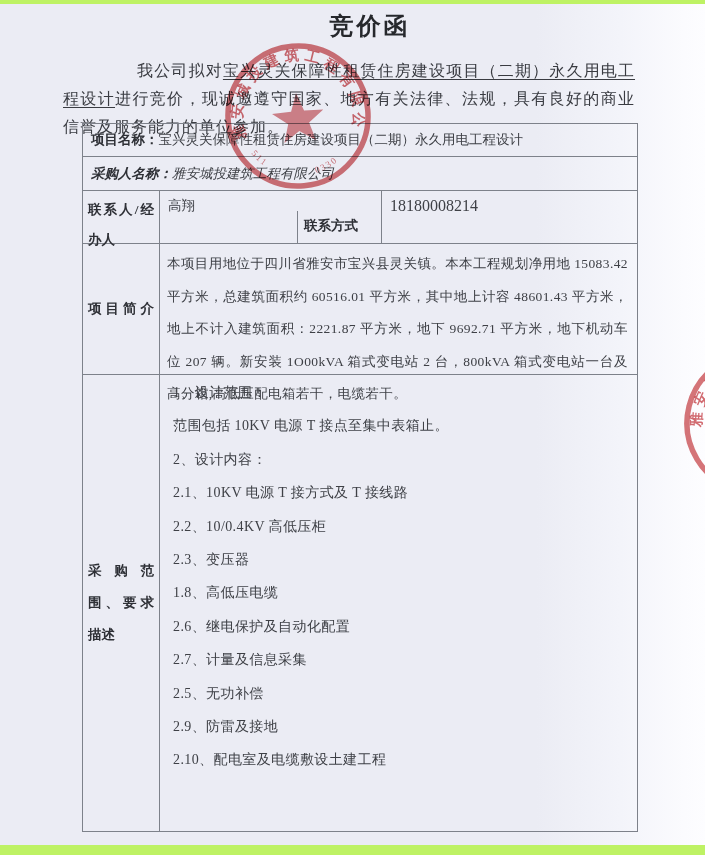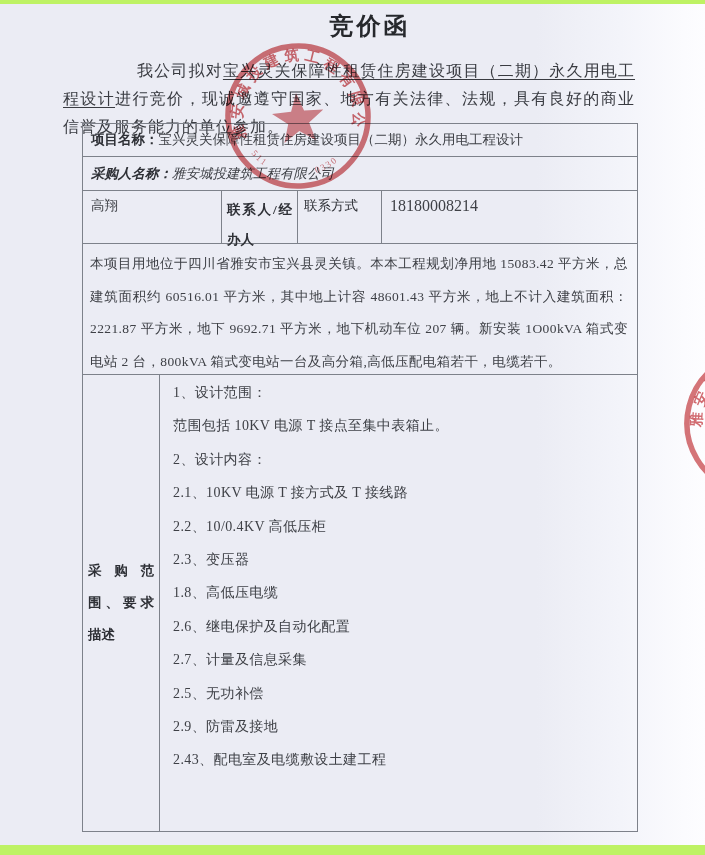--- a/index.html
+++ b/index.html
@@ -42,21 +42,21 @@
   .b{font-weight:bold;color:#2e3036;}
   .lblcell{
     width:76px;flex:0 0 76px;font-weight:bold;color:#2e3036;
     padding:4px 5px;line-height:30px;
     text-align:justify;text-justify:inter-character;
   }
   .lblcell--mid{display:flex;flex-direction:column;justify-content:center;line-height:32px;}
   .lblcell--single{line-height:1;display:flex;align-items:center;}
   .lblcell--single > span{width:100%;text-align:justify;text-align-last:justify;}
   .contact-name{width:138px;flex:0 0 138px;padding:6px 0 0 8px;}
-  .contact-mlabel{width:84px;flex:0 0 84px;padding:6px 0 0 6px;font-weight:normal;color:#2e3036;}
+  .contact-mlabel{width:84px;flex:0 0 84px;padding:6px 0 0 6px;font-weight:bold;color:#2e3036;margin-top:20px;}
   .contact-phone{flex:1;padding:6px 0 0 8px;font-size:16px;}
   .overview-text{
     flex:1;padding:4px 9px 0 7px;line-height:32.6px;letter-spacing:0.4px;
     text-align:justify;font-size:13.5px;
   }
   .scope-body{flex:1;padding:1px 6px 0 13px;}
   .scope-item{line-height:33.4px;font-size:14px;letter-spacing:0.4px;white-space:nowrap;}
   
   .stamp{position:absolute;mix-blend-mode:multiply;opacity:0.88;}
   .stamp--main{left:218px;top:36px;transform:rotate(-5deg);}
@@ -76,45 +76,48 @@
 
     <div class="row r1">
       <div class="cell inline-cell"><span class="b">项目名称：</span><span>宝兴灵关保障性租赁住房建设项目（二期）永久用电工程设计</span></div>
     </div>
 
     <div class="row r2">
       <div class="cell inline-cell"><span class="b">采购人名称：</span><span>雅安城投建筑工程有限公司</span></div>
     </div>
 
     <div class="row r3">
+      <div class="cell lblcell">联系人/经办人</div>
       <div class="cell contact-name">高翔</div>
-      <div class="cell lblcell">联系人/经办人</div>
       <div class="cell contact-mlabel">联系方式</div>
       <div class="cell contact-phone">18180008214</div>
     </div>
 
     <div class="row r4">
+      <div class="cell lblcell lblcell--single">
+          <span>项目简介</span>
+        </div>
       <div class="cell overview-text">本项目用地位于四川省雅安市宝兴县灵关镇。本本工程规划净用地 15083.42 平方米，总建筑面积约 60516.01 平方米，其中地上计容 48601.43 平方米，地上不计入建筑面积：2221.87 平方米，地下 9692.71 平方米，地下机动车位 207 辆。新安装 1O00kVA 箱式变电站 2 台，800kVA 箱式变电站一台及高分箱,高低压配电箱若干，电缆若干。</div>
     </div>
 
     <div class="row r5">
       <div class="cell lblcell lblcell--mid">采购范围、要求描述</div>
       <div class="cell scope-body" id="scope-items">
           <div class="scope-item">1、设计范围：</div>
           <div class="scope-item">范围包括 10KV 电源 T 接点至集中表箱止。</div>
           <div class="scope-item">2、设计内容：</div>
           <div class="scope-item">2.1、10KV 电源 T 接方式及 T 接线路</div>
           <div class="scope-item">2.2、10/0.4KV 高低压柜</div>
           <div class="scope-item">2.3、变压器</div>
           <div class="scope-item">1.8、高低压电缆</div>
           <div class="scope-item">2.6、继电保护及自动化配置</div>
           <div class="scope-item">2.7、计量及信息采集</div>
           <div class="scope-item">2.5、无功补偿</div>
           <div class="scope-item">2.9、防雷及接地</div>
-          <div class="scope-item">2.43、配电室及电缆敷设土建工程</div>
+          <div class="scope-item">2.10、配电室及电缆敷设土建工程</div>
         </div>
     </div>
 
   </div>
 
   <svg class="stamp stamp--main" width="160" height="160" viewBox="0 0 160 160">
     <circle cx="80" cy="80" r="70" fill="none" stroke="#c5393f" stroke-width="5.5" opacity="0.8"></circle>
     <polygon opacity="0.75" fill="#c84a50" points="80,57 86.5,75.1 105.7,75.7 90.5,87.4 95.9,105.8 80,95 64.1,105.8 69.5,87.4 54.3,75.7 73.5,75.1"></polygon>
     <defs>
       <path id="arcTop1" d="M 27.4,99.2 A 56,56 0 1 1 132.6,99.2" fill="none"></path>

